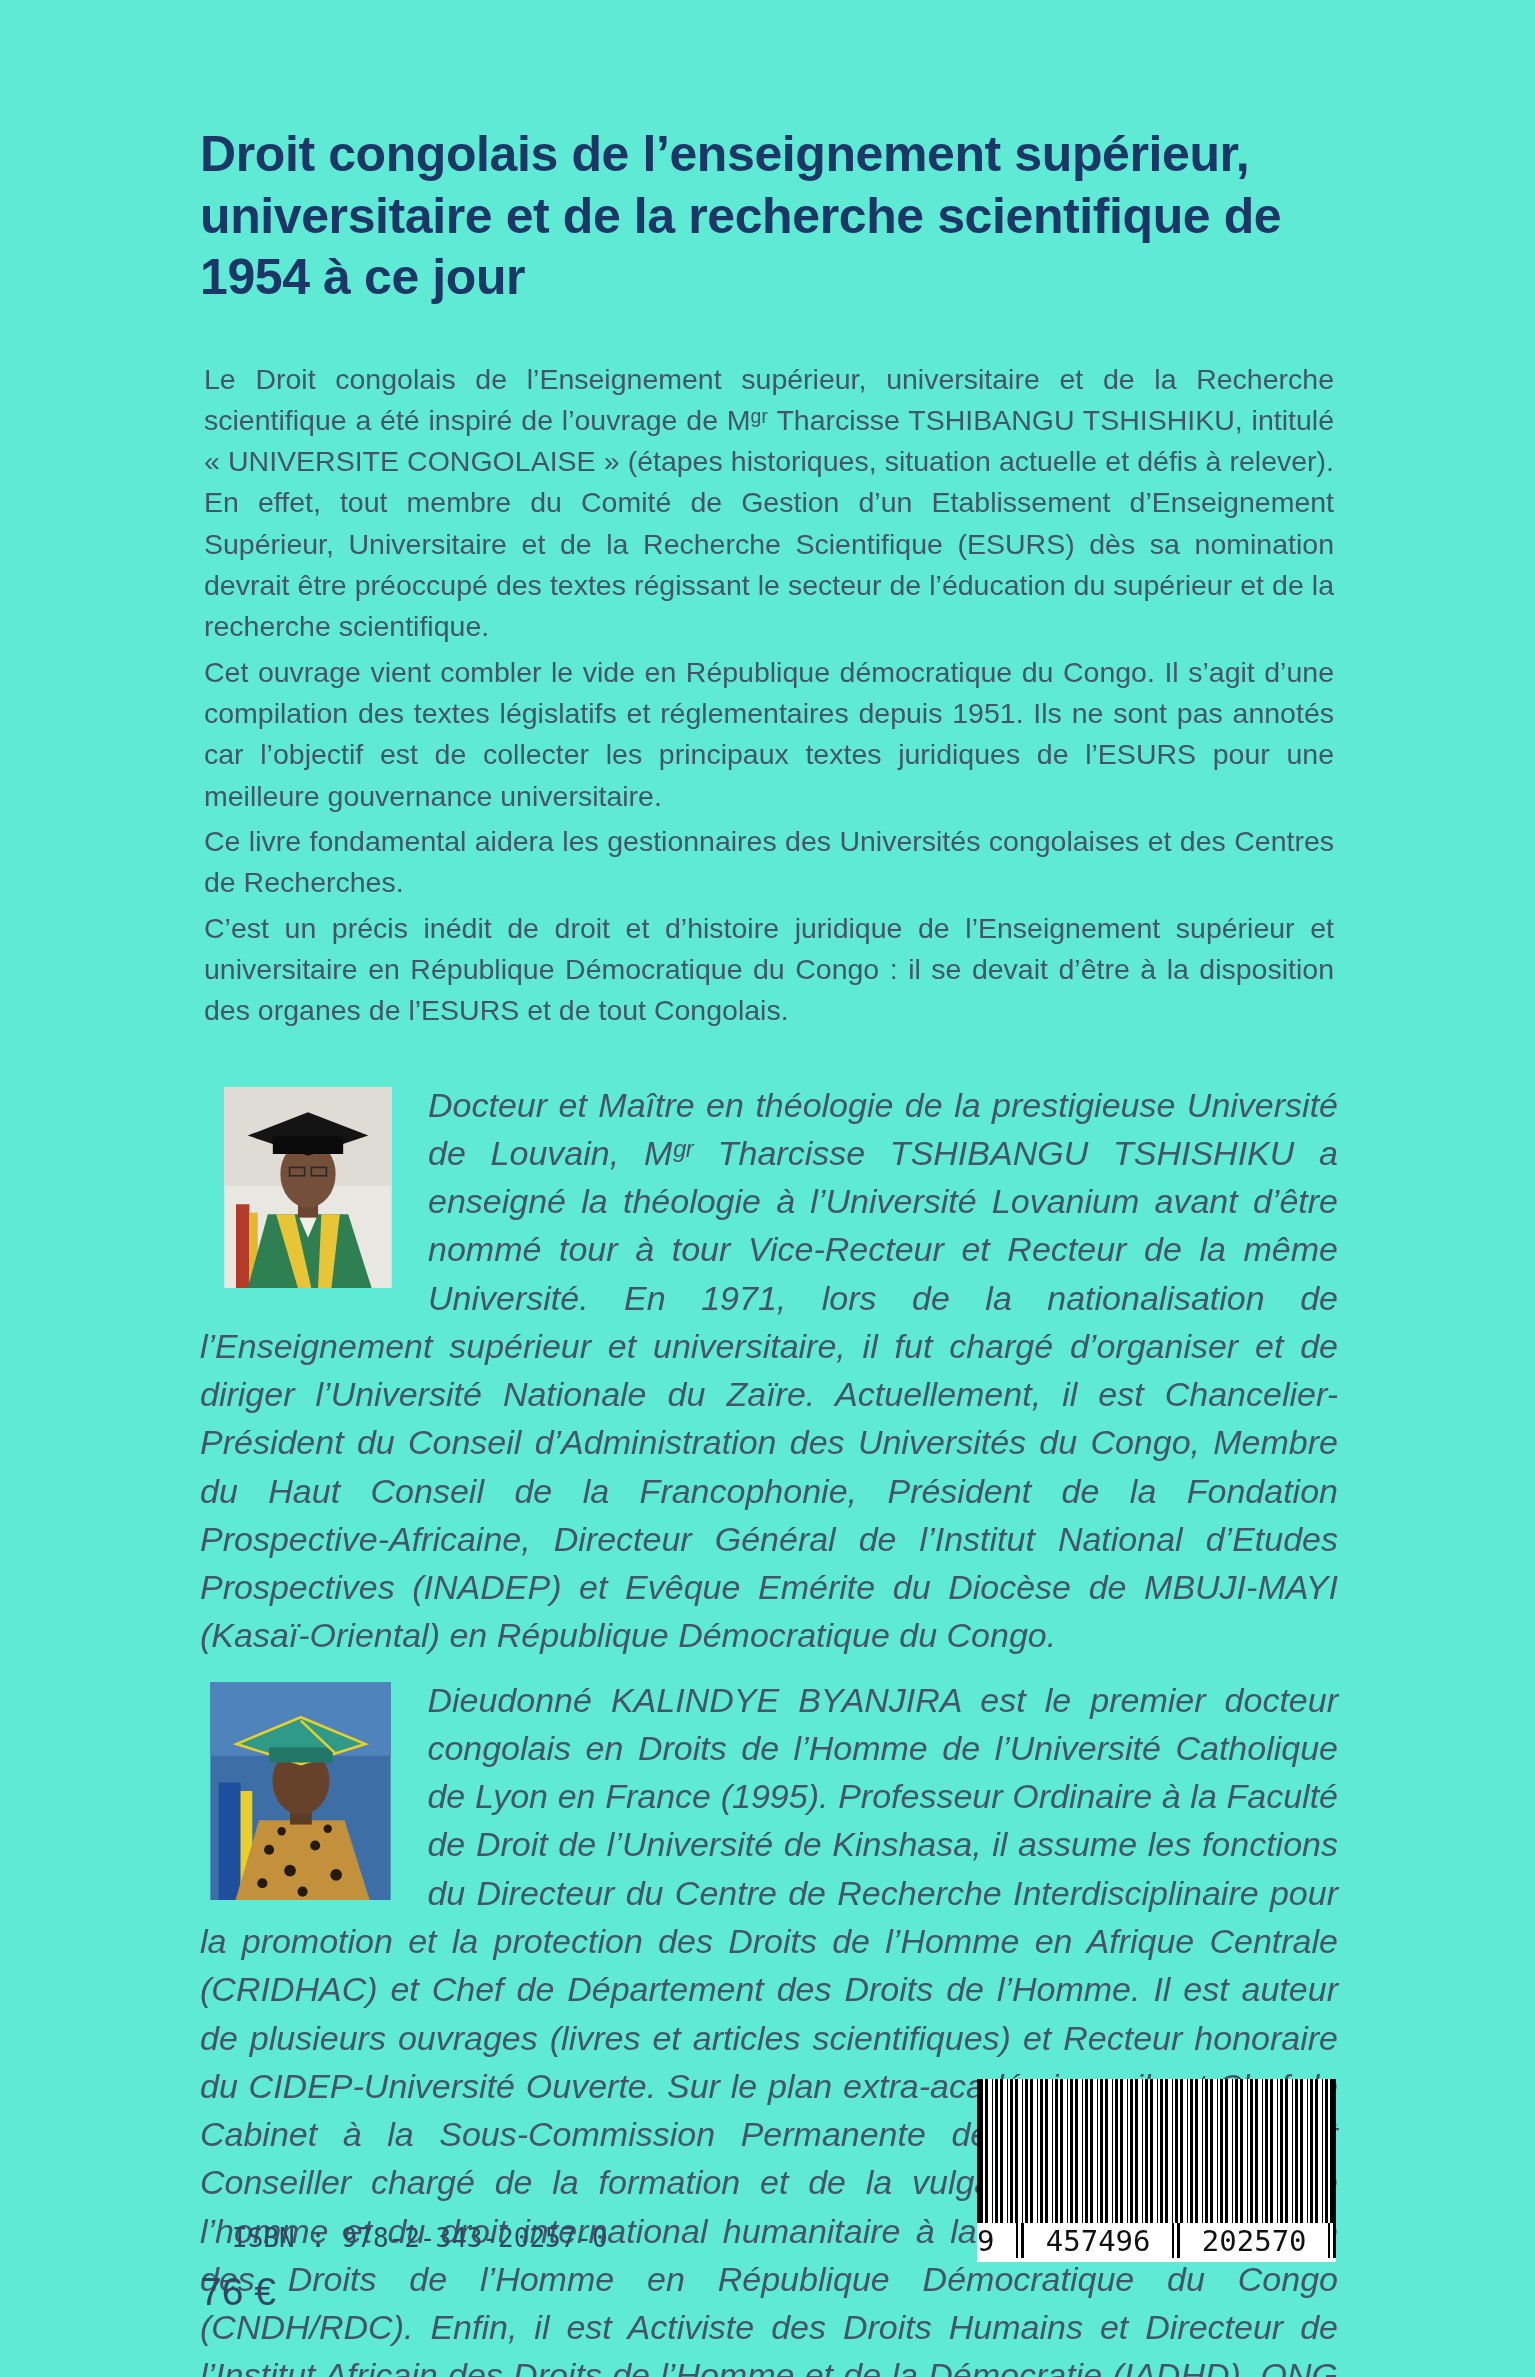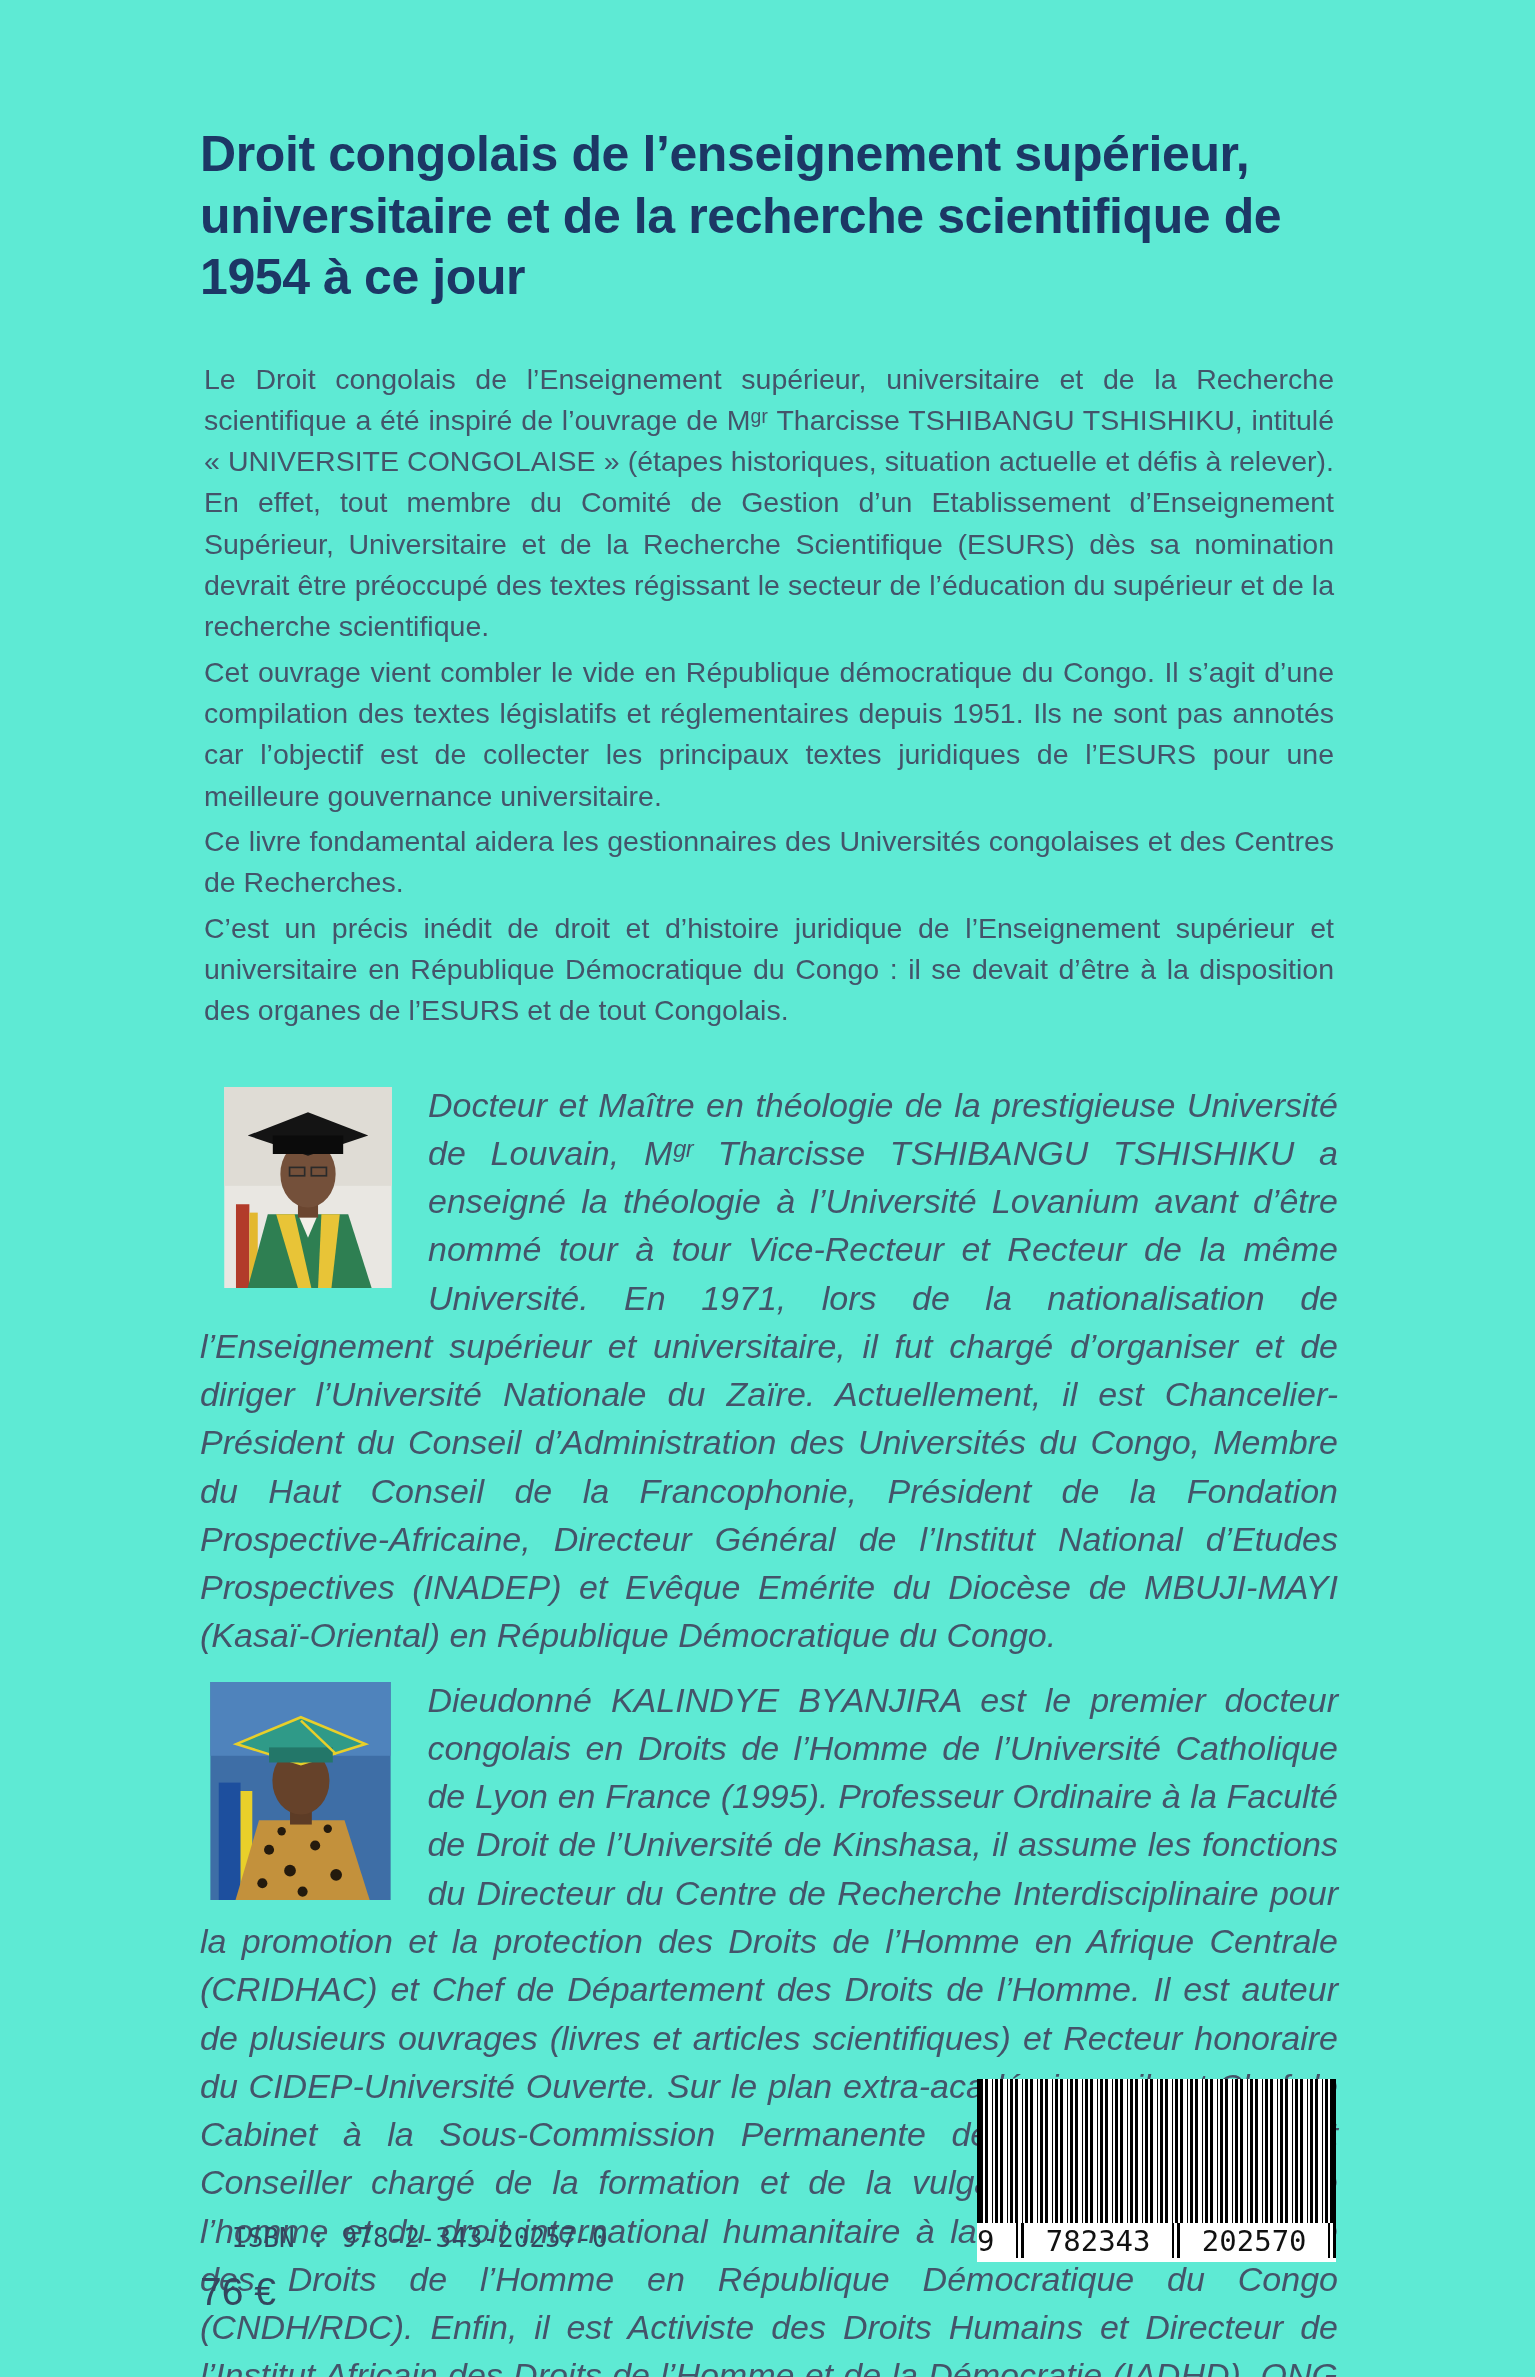--- a/index.html
+++ b/index.html
@@ -178,21 +178,21 @@
     </div>
 
 
   </div>
 
   <div class="barcode">
     <div class="barcode-bars"></div>
     <div class="barcode-digits">
       <span>9</span>
       <span class="guard"></span>
-      <span>782343</span>
+      <span>457496</span>
       <span class="guard"></span>
       <span>202570</span>
       <span class="guard"></span>
     </div>
   </div>
 
   <div class="isbn">ISBN : 978-2-343-20257-0</div>
   <div class="price">76 €</div>
 
 </div>

